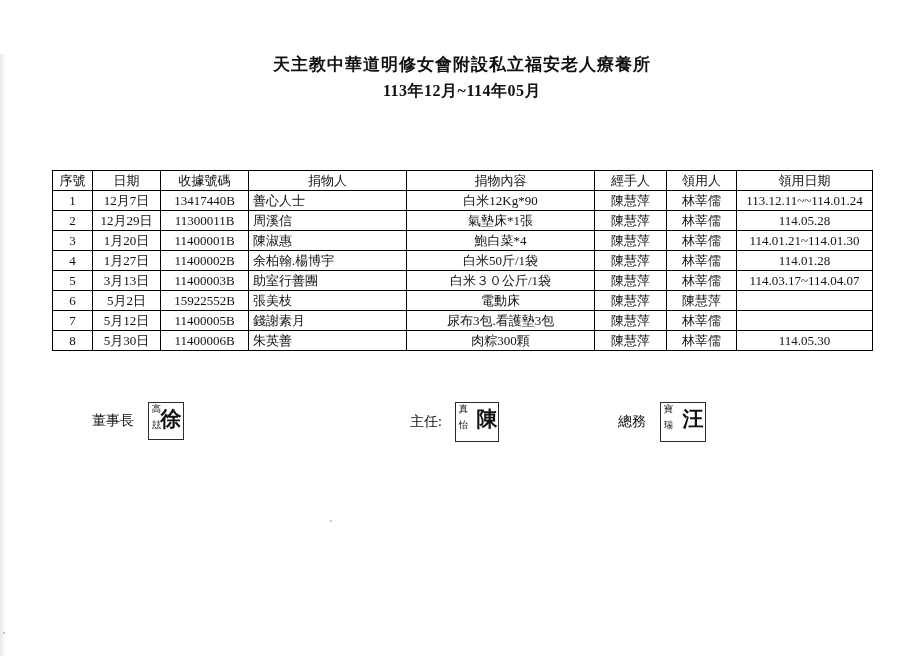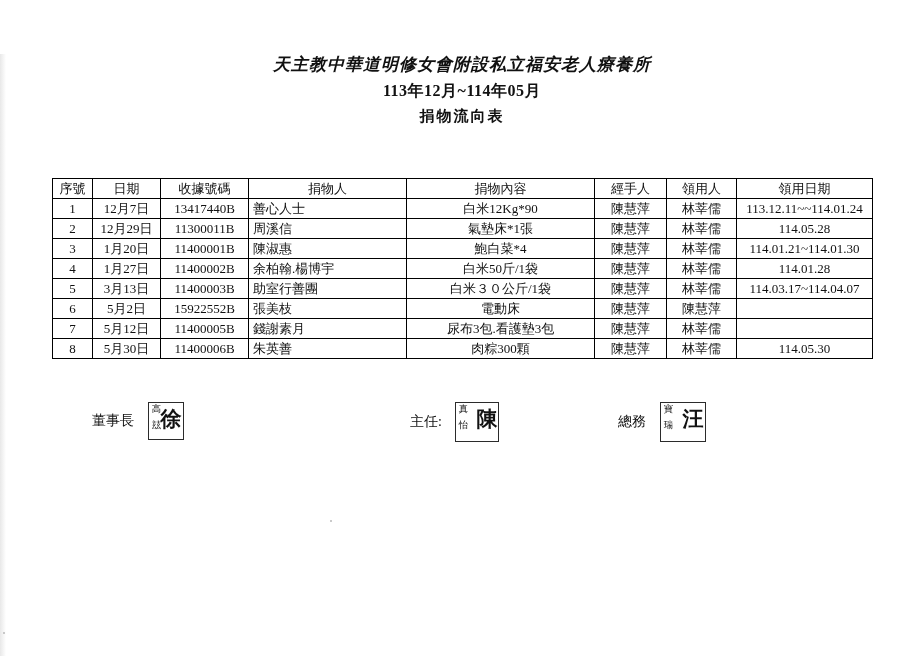--- a/index.html
+++ b/index.html
@@ -22,39 +22,38 @@
   }
   .header {
     text-align: center;
     margin-top: 54px;
   }
   .title-main {
     font-size: 17px;
     font-weight: bold;
     letter-spacing: 1px;
     line-height: 1.35;
-    font-style: italic;
   }
   .title-period {
     font-size: 16px;
     font-weight: bold;
     letter-spacing: 0.5px;
     line-height: 1.5;
     margin-top: 2px;
   }
   .title-sub {
     font-size: 15px;
     font-weight: bold;
     letter-spacing: 2px;
     margin-top: 4px;
   }
   .table-wrap {
     position: absolute;
     left: 52px;
-    top: 124px;
+    top: 116px;
     width: 820px;
   }
   table.donation {
     border-collapse: collapse;
     width: 820px;
     table-layout: fixed;
   }
   table.donation th,
   table.donation td {
     border: 1px solid #000000;
@@ -159,21 +158,20 @@
 </head>
 <body>
 
 <div class="page">
 
   <div class="edge-left"></div>
 
   <div class="header">
     <div class="title-main">天主教中華道明修女會附設私立福安老人療養所</div>
     <div class="title-period">113年12月~114年05月</div>
-    <div class="title-sub">捐物流向表</div>
   </div>
 
   <div class="table-wrap">
     <table class="donation">
       <colgroup>
         <col class="c0">
           <col class="c1">
           <col class="c2">
           <col class="c3">
         <col class="c4">

